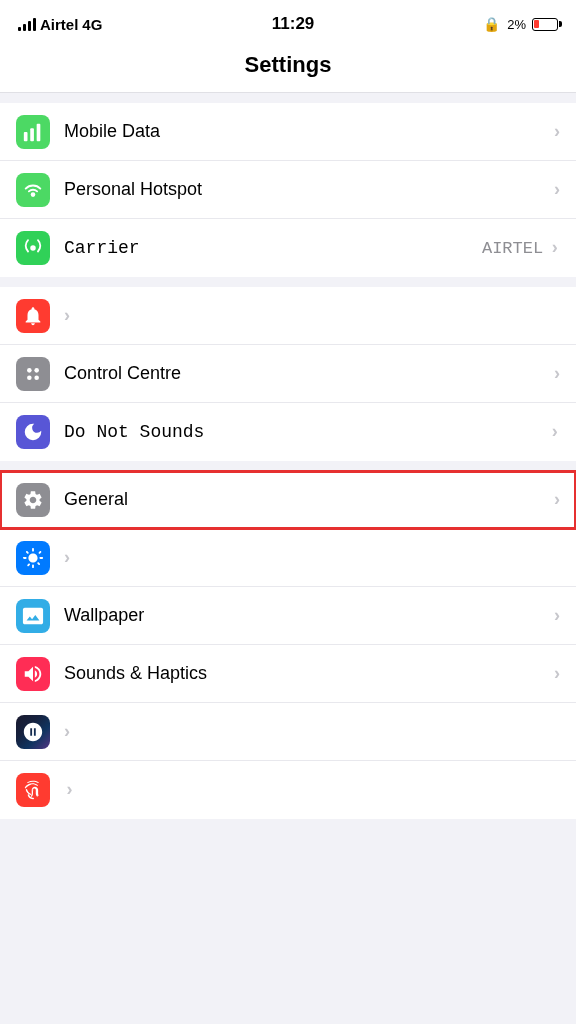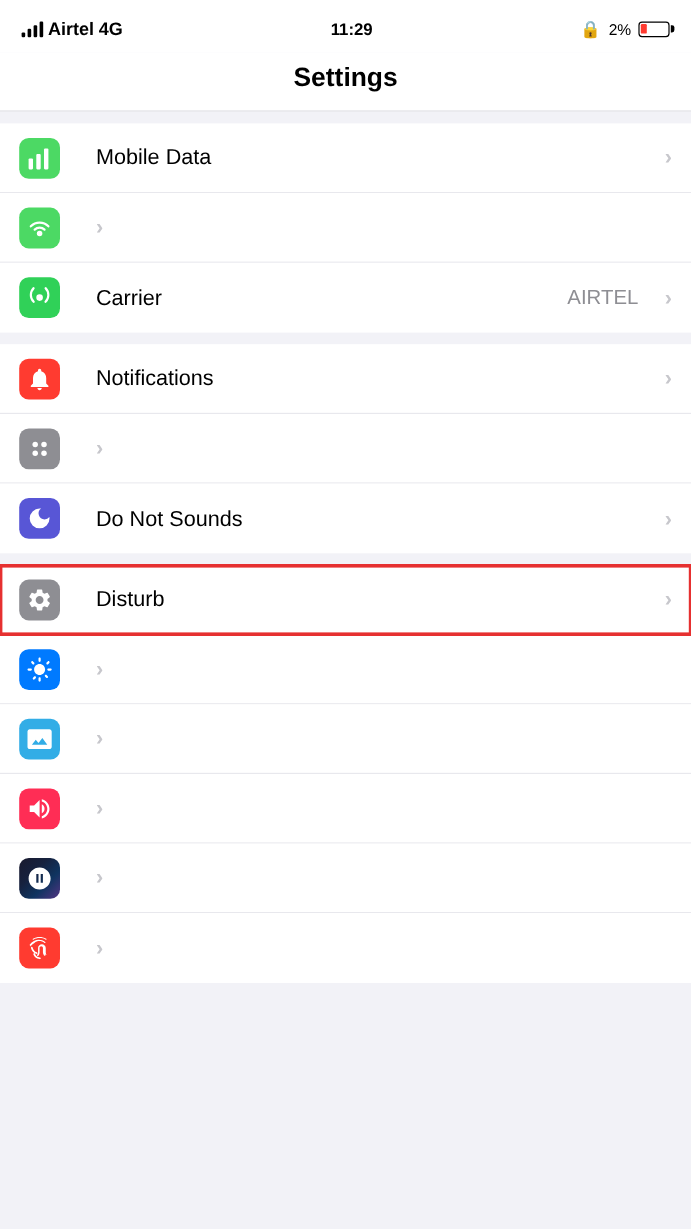--- a/index.html
+++ b/index.html
@@ -23,21 +23,21 @@
     }
     .status-left {
       font-size: 15px;
       font-weight: 600;
       color: #000;
       display: flex;
       align-items: center;
       gap: 4px;
     }
     .status-center {
-      font-size: 14px;
+      font-size: 17px;
       font-weight: 600;
       color: #000;
     }
     .status-right {
       display: flex;
       align-items: center;
       gap: 6px;
       font-size: 13px;
       color: #000;
     }
@@ -104,24 +104,24 @@
 
     .settings-item {
       display: flex;
       align-items: center;
       padding: 0 16px;
       min-height: 58px;
       background: #fff;
       border-bottom: 1px solid #e8e8ed;
       cursor: pointer;
       position: relative;
-      gap: 16px;
     }
     .settings-item:last-child {
       border-bottom: none;
+      font-family: Liberation Mono, monospace;
     }
 
     .item-icon {
       width: 34px;
       height: 34px;
       border-radius: 8px;
       display: flex;
       align-items: center;
       justify-content: center;
       flex-shrink: 0;
@@ -218,20 +218,21 @@
     </div>
 
     <div class="settings-item">
       <div class="item-icon bg-green">
         <svg class="icon-svg" viewBox="0 0 24 24">
             <circle cx="12" cy="17" r="2.5" fill="#fff"></circle>
             <path d="M7.5 13.5 a6.5 6.5 0 0 1 9 0" stroke="#fff" stroke-width="2" fill="none" stroke-linecap="round"></path>
             <path d="M4 10.5 a11 11 0 0 1 16 0" stroke="#fff" stroke-width="2" fill="none" stroke-linecap="round"></path>
           </svg>
       </div>
+      <span class="item-label">Personal Hotspot</span>
       <span class="chevron">›</span>
     </div>
 
     <div class="settings-item">
       <div class="item-icon bg-green2">
         <svg class="icon-svg" viewBox="0 0 24 24">
             <path d="M6.6 16.8a1 1 0 0 1-.7-.3 9.8 9.8 0 0 1 0-13.8 1 1 0 0 1 1.4 1.4 7.8 7.8 0 0 0 0 11 1 1 0 0 1-.7 1.7zm10.8 0a1 1 0 0 1-.7-1.7 7.8 7.8 0 0 0 0-11 1 1 0 0 1 1.4-1.4 9.8 9.8 0 0 1 0 13.8 1 1 0 0 1-.7.3zM12 15a3 3 0 1 1 0-6 3 3 0 0 1 0 6z"></path>
           </svg>
       </div>
       <span class="item-label">Carrier</span>
@@ -244,33 +245,33 @@
 
 <div class="section-group">
   <div class="settings-list">
 
     <div class="settings-item">
       <div class="item-icon bg-red">
         <svg class="icon-svg" viewBox="0 0 24 24">
             <path d="M12 22c1.1 0 2-.9 2-2h-4c0 1.1.9 2 2 2zm6-6V11c0-3.07-1.63-5.64-4.5-6.32V4c0-.83-.67-1.5-1.5-1.5s-1.5.67-1.5 1.5v.68C7.64 5.36 6 7.92 6 11v5l-2 2v1h16v-1l-2-2z"></path>
           </svg>
       </div>
-      <span class="item-label">Notifications</span>
       <span class="chevron">›</span>
     </div>
 
     <div class="settings-item">
       <div class="item-icon bg-gray">
         <svg class="icon-svg" viewBox="0 0 24 24">
             <circle cx="8" cy="8" r="2.5"></circle>
             <circle cx="16" cy="8" r="2.5"></circle>
             <circle cx="8" cy="16" r="2.5"></circle>
             <circle cx="16" cy="16" r="2.5"></circle>
           </svg>
       </div>
+      <span class="item-label">Control Centre</span>
       <span class="chevron">›</span>
     </div>
 
     <div class="settings-item">
       <div class="item-icon bg-purple">
         <svg class="icon-svg" viewBox="0 0 24 24">
             <path d="M12 3a9 9 0 1 0 9 9c0-.46-.04-.92-.1-1.36a5.389 5.389 0 0 1-4.4 2.26 5.403 5.403 0 0 1-3.14-9.8A9.049 9.049 0 0 0 12 3z"></path>
           </svg>
       </div>
       <span class="item-label">Do Not Sounds</span>
@@ -282,48 +283,50 @@
 
 <div class="section-group">
   <div class="settings-list">
 
     <div class="settings-item highlighted">
       <div class="item-icon bg-gray">
         <svg class="icon-svg" viewBox="0 0 24 24">
             <path d="M19.14,12.94c0.04-0.3,0.06-0.61,0.06-0.94c0-0.32-0.02-0.64-0.07-0.94l2.03-1.58c0.18-0.14,0.23-0.41,0.12-0.61 l-1.92-3.32c-0.12-0.22-0.37-0.29-0.59-0.22l-2.39,0.96c-0.5-0.38-1.03-0.7-1.62-0.94L14.4,2.81c-0.04-0.24-0.24-0.41-0.48-0.41 h-3.84c-0.24,0-0.43,0.17-0.47,0.41L9.25,5.35C8.66,5.59,8.12,5.92,7.63,6.29L5.24,5.33c-0.22-0.08-0.47,0-0.59,0.22L2.74,8.87 C2.62,9.08,2.66,9.34,2.86,9.48l2.03,1.58C4.84,11.36,4.8,11.69,4.8,12s0.02,0.64,0.07,0.94l-2.03,1.58 c-0.18,0.14-0.23,0.41-0.12,0.61l1.92,3.32c0.12,0.22,0.37,0.29,0.59,0.22l2.39-0.96c0.5,0.38,1.03,0.7,1.62,0.94l0.36,2.54 c0.05,0.24,0.24,0.41,0.48,0.41h3.84c0.24,0,0.44-0.17,0.47-0.41l0.36-2.54c0.59-0.24,1.13-0.56,1.62-0.94l2.39,0.96 c0.22,0.08,0.47,0,0.59-0.22l1.92-3.32c0.12-0.22,0.07-0.47-0.12-0.61L19.14,12.94z M12,15.6c-1.98,0-3.6-1.62-3.6-3.6 s1.62-3.6,3.6-3.6s3.6,1.62,3.6,3.6S13.98,15.6,12,15.6z"></path>
           </svg>
       </div>
-      <span class="item-label">Disturb</span>
+      <span class="item-label">General</span>
       <span class="chevron">›</span>
     </div>
 
     <div class="settings-item">
       <div class="item-icon bg-blue">
         <svg class="icon-svg" viewBox="0 0 24 24">
             <path d="M12 7c-2.76 0-5 2.24-5 5s2.24 5 5 5 5-2.24 5-5-2.24-5-5-5zM2 13h2c.55 0 1-.45 1-1s-.45-1-1-1H2c-.55 0-1 .45-1 1s.45 1 1 1zm18 0h2c.55 0 1-.45 1-1s-.45-1-1-1h-2c-.55 0-1 .45-1 1s.45 1 1 1zM11 2v2c0 .55.45 1 1 1s1-.45 1-1V2c0-.55-.45-1-1-1s-1 .45-1 1zm0 18v2c0 .55.45 1 1 1s1-.45 1-1v-2c0-.55-.45-1-1-1s-1 .45-1 1zM5.99 4.58c-.39-.39-1.03-.39-1.41 0-.39.39-.39 1.03 0 1.41l1.06 1.06c.39.39 1.03.39 1.41 0s.39-1.03 0-1.41L5.99 4.58zm12.37 12.37c-.39-.39-1.03-.39-1.41 0-.39.39-.39 1.03 0 1.41l1.06 1.06c.39.39 1.03.39 1.41 0 .39-.39.39-1.03 0-1.41l-1.06-1.06zm1.06-12.37l-1.06 1.06c-.39.39-.39 1.03 0 1.41s1.03.39 1.41 0l1.06-1.06c.39-.39.39-1.03 0-1.41s-1.03-.39-1.41 0zM7.05 18.36l-1.06 1.06c-.39.39-.39 1.03 0 1.41s1.03.39 1.41 0l1.06-1.06c.39-.39.39-1.03 0-1.41s-1.03-.39-1.41 0z"></path>
           </svg>
       </div>
       <span class="chevron">›</span>
     </div>
 
     <div class="settings-item">
       <div class="item-icon bg-cyan">
         <svg class="icon-svg" viewBox="0 0 24 24">
             <path d="M21 3H3C2 3 1 4 1 5v14c0 1.1.9 2 2 2h18c1 0 2-1 2-2V5c0-1-1-2-2-2zM5 17l3.5-4.5 2.5 3.01L14.5 11l4.5 6H5z"></path>
           </svg>
       </div>
+      <span class="item-label">Wallpaper</span>
       <span class="chevron">›</span>
     </div>
 
     <div class="settings-item">
       <div class="item-icon bg-pink">
         <svg class="icon-svg" viewBox="0 0 24 24">
             <path d="M3 9v6h4l5 5V4L7 9H3zm13.5 3c0-1.77-1.02-3.29-2.5-4.03v8.05c1.48-.73 2.5-2.25 2.5-4.02zM14 3.23v2.06c2.89.86 5 3.54 5 6.71s-2.11 5.85-5 6.71v2.06c4.01-.91 7-4.49 7-8.77s-2.99-7.86-7-8.77z"></path>
           </svg>
       </div>
+      <span class="item-label">Sounds &amp; Haptics</span>
       <span class="chevron">›</span>
     </div>
 
     <div class="settings-item">
       <div class="item-icon" style="background: linear-gradient(135deg, #1a1a2e 0%, #16213e 35%, #0f3460 65%, #533483 100%);">
         <svg class="icon-svg" viewBox="0 0 24 24">
             <path d="M12 2C6.48 2 2 6.48 2 12s4.48 10 10 10 10-4.48 10-10S17.52 2 12 2zm-1 14H9V8h2v8zm4 0h-2V8h2v8z"></path>
           </svg>
       </div>
       <span class="chevron">›</span>

